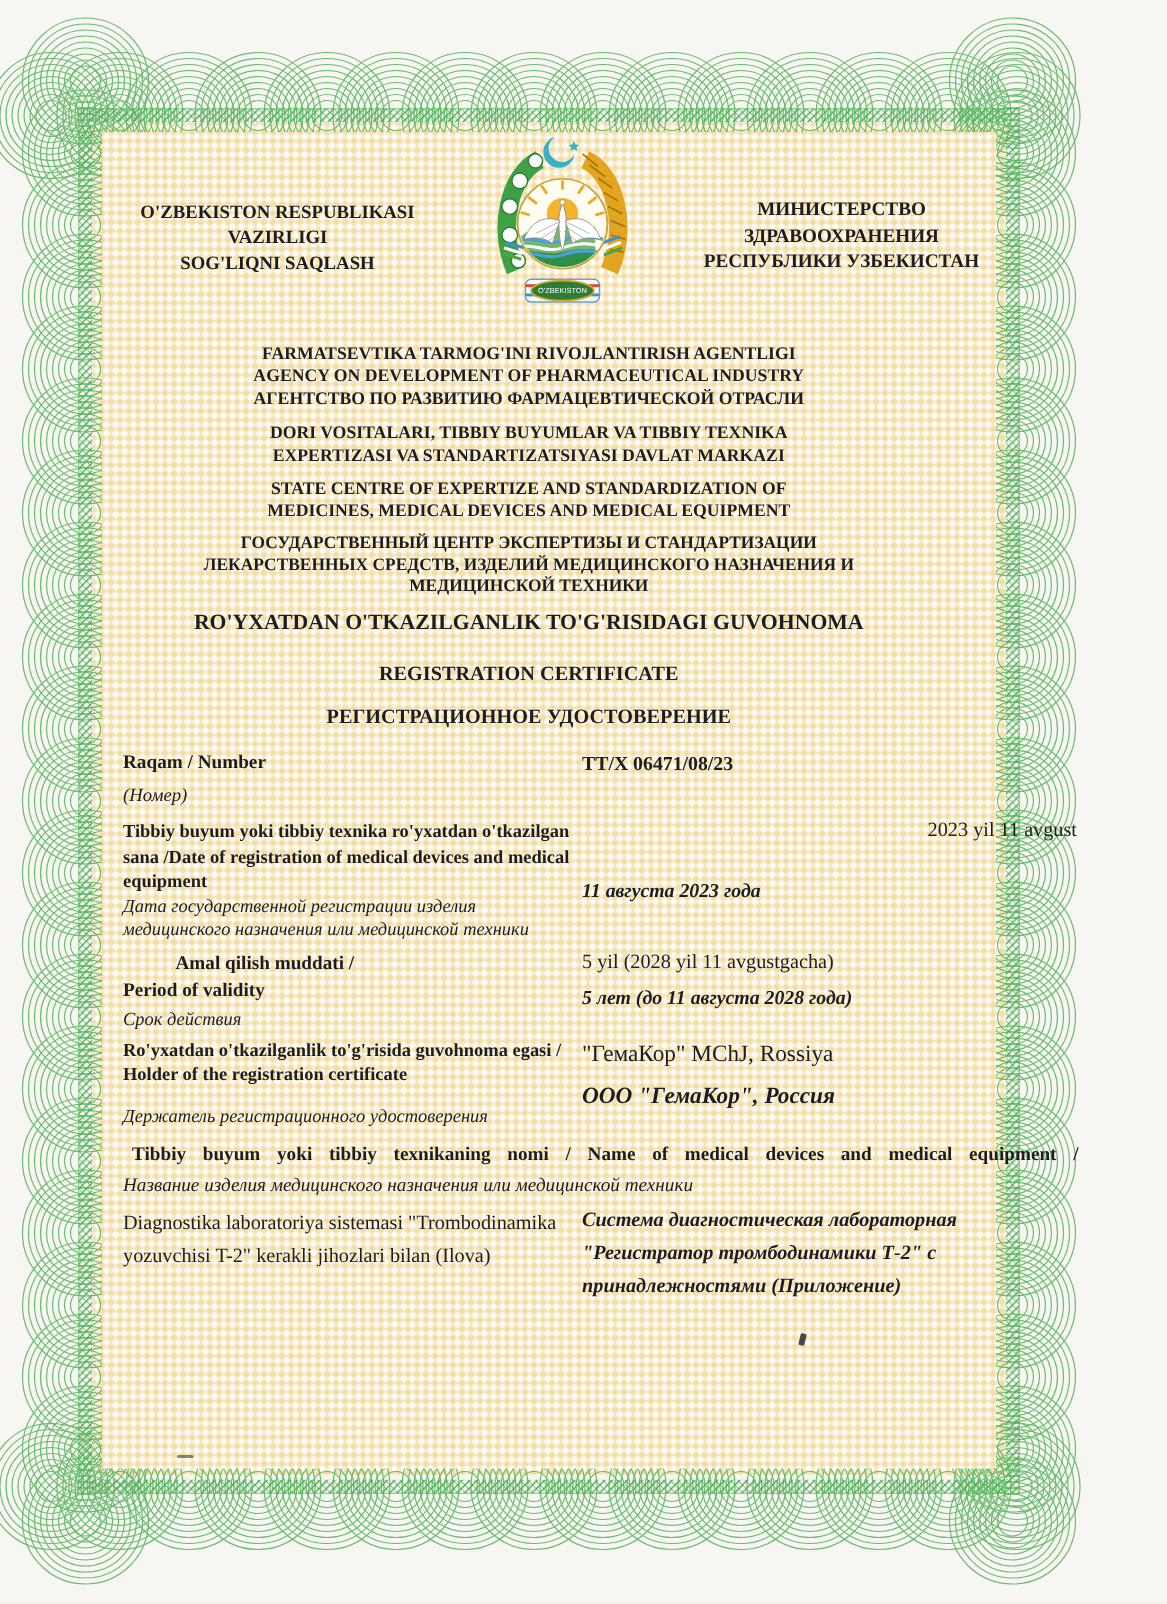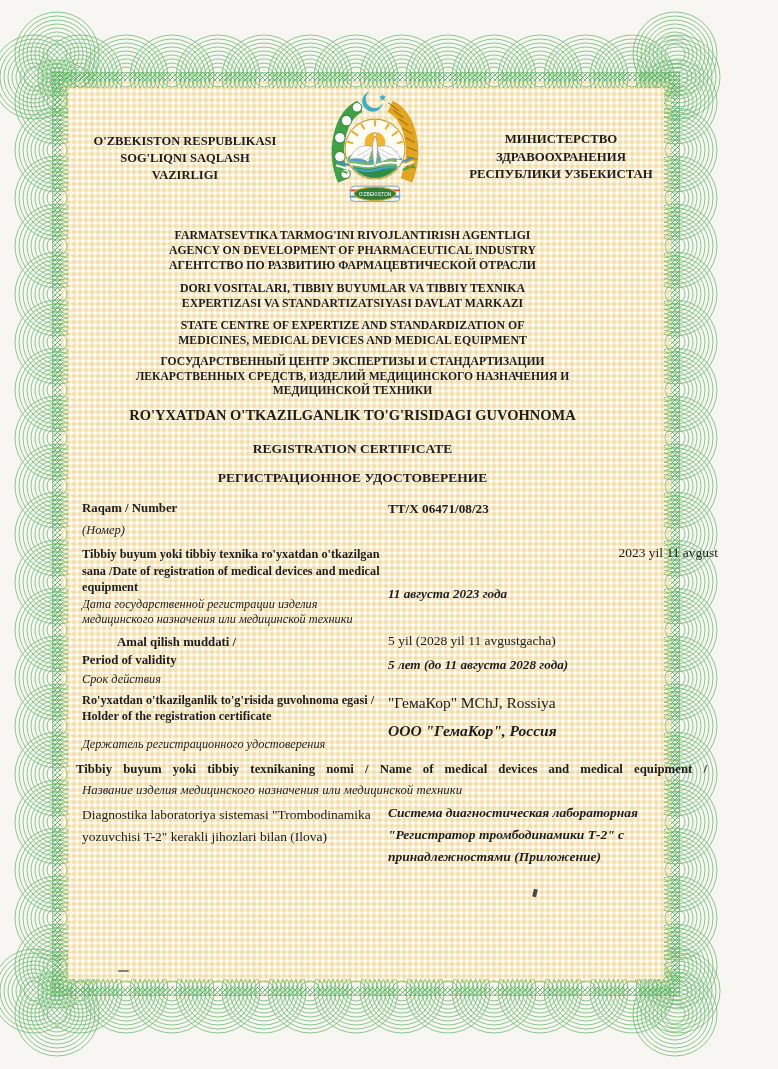--- a/index.html
+++ b/index.html
@@ -60,21 +60,21 @@
   #f-val-l2{top:653px;font-size:12.8px;}
   #f-val-sub{top:672px;font-size:12.3px;}
   #f-val-vuz{top:633px;font-size:13.5px;}
   #f-val-vru{top:657px;font-size:13.2px;}
 
   #f-hold-label{top:692px;font-size:12.3px;line-height:16px;}
   #f-hold-sub{top:737px;font-size:12.3px;}
   #f-hold-vuz{top:694px;font-size:15.5px;}
   #f-hold-vru{top:722px;font-size:15.5px;}
 
-  #dev-label{left:76px;top:762px;width:631px;font-size:12.8px;text-align:justify;text-align-last:justify;}
+  #dev-label{left:88px;top:762px;width:631px;font-size:12.8px;text-align:justify;text-align-last:justify;}
   #dev-sub{left:82px;top:783px;width:600px;font-size:12.8px;}
   #dev-uz{left:82px;top:804px;width:300px;font-size:13.5px;line-height:22px;}
   #dev-ru{left:388px;top:802px;width:334px;font-size:13.5px;line-height:22px;}
 
   .speck{position:absolute;background:#4a4a42;border-radius:1px;}
   #speck1{left:533px;top:889px;width:4px;height:8px;transform:rotate(14deg);}
   #speck2{left:118px;top:970px;width:11px;height:2px;opacity:.65;}
 </style>
 </head>
 <body>
@@ -742,22 +742,22 @@
         <circle cx="675" cy="1014" r="26"></circle>
         <circle cx="675" cy="1014" r="30"></circle>
         <circle cx="675" cy="1014" r="34"></circle>
         <circle cx="675" cy="1014" r="38"></circle>
         <circle cx="675" cy="1014" r="42"></circle>
       </g>
   </svg>
 
   <div class="abs ctr b" id="hdr-uz">
     <div>O'ZBEKISTON RESPUBLIKASI</div>
+    <div>VAZIRLIGI</div>
     <div>SOG'LIQNI SAQLASH</div>
-    <div>VAZIRLIGI</div>
   </div>
 
   <div class="abs" id="emblem-box">
     <svg viewBox="0 0 120 132" width="114" height="126">
       <defs>
           <clipPath id="discClip">
             <circle cx="60" cy="64" r="30.5"></circle>
           </clipPath>
         </defs>
 

